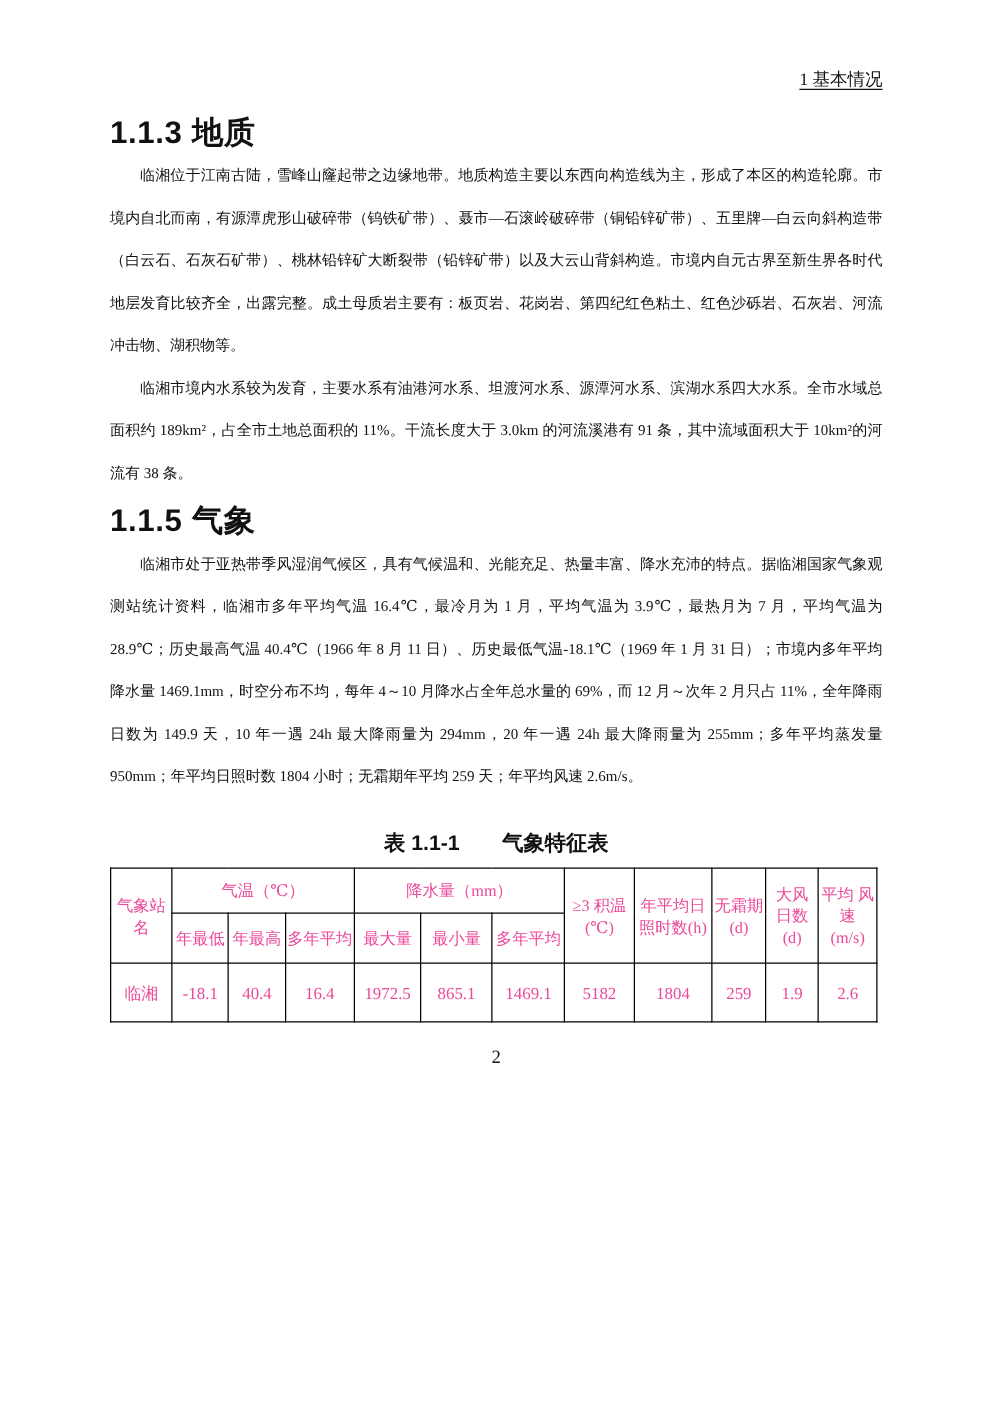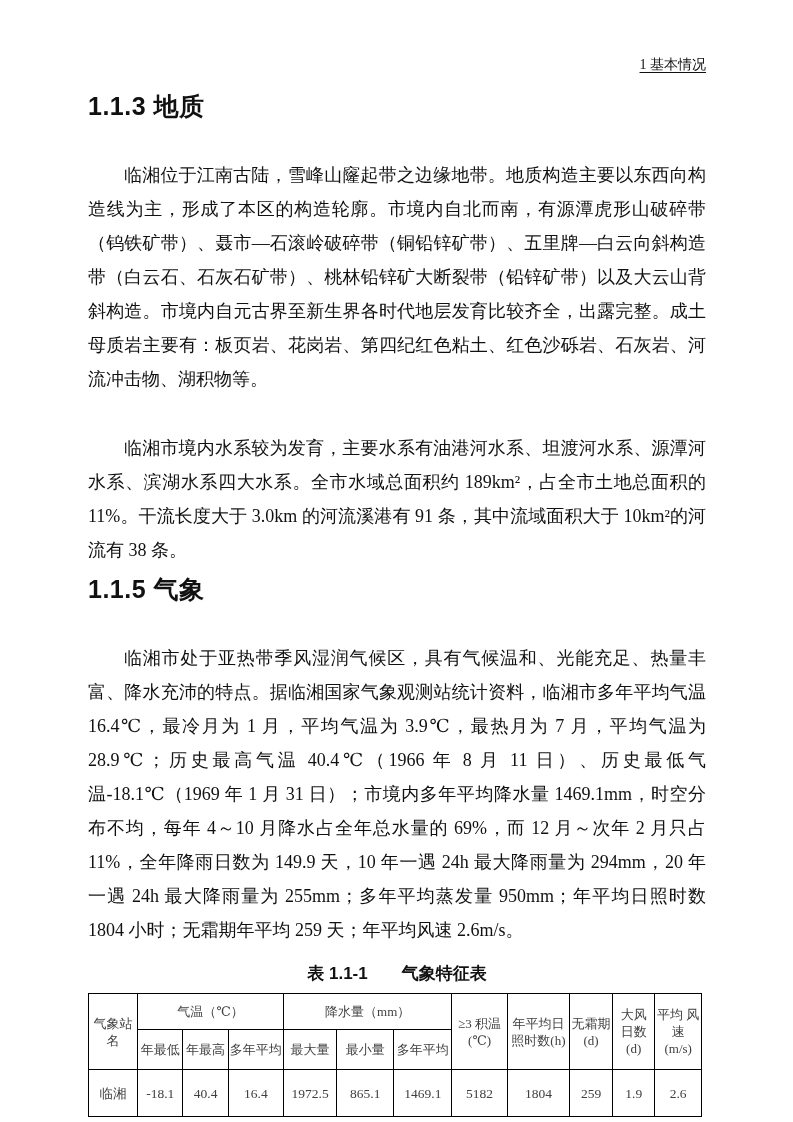--- a/index.html
+++ b/index.html
@@ -27,42 +27,41 @@
   }
   h2.sec-heading {
     font-family: "Liberation Sans", "DejaVu Sans", sans-serif;
     font-size: 25px;
     font-weight: bold;
     line-height: 34px;
     margin-top: 5px;
     letter-spacing: 0.5px;
   }
   p.sec-body {
-    font-size: 18px;
+    font-size: 12px;
     line-height: 34px;
     text-indent: 2em;
     text-align: justify;
     text-justify: inter-ideograph;
-    margin-top: 35px;
   }
   .table-caption {
     font-family: "Liberation Sans", "DejaVu Sans", sans-serif;
     font-size: 17px;
     font-weight: bold;
     text-align: center;
-    margin-top: 15px;
+    margin-top: 25px;
     margin-bottom: 8px;
   }
   table.weather {
     width: 614px;
     border-collapse: collapse;
     border: 1.5px solid #000000;
     table-layout: fixed;
     font-size: 13px;
-    color: #404040;
+    color: #ec4899;
   }
   table.weather td {
     border: 1px solid #000000;
     text-align: center;
     vertical-align: middle;
     padding: 2px 1px;
     line-height: 17px;
     overflow: hidden;
   }
   tr.head-row-1 td { height: 36px; }

